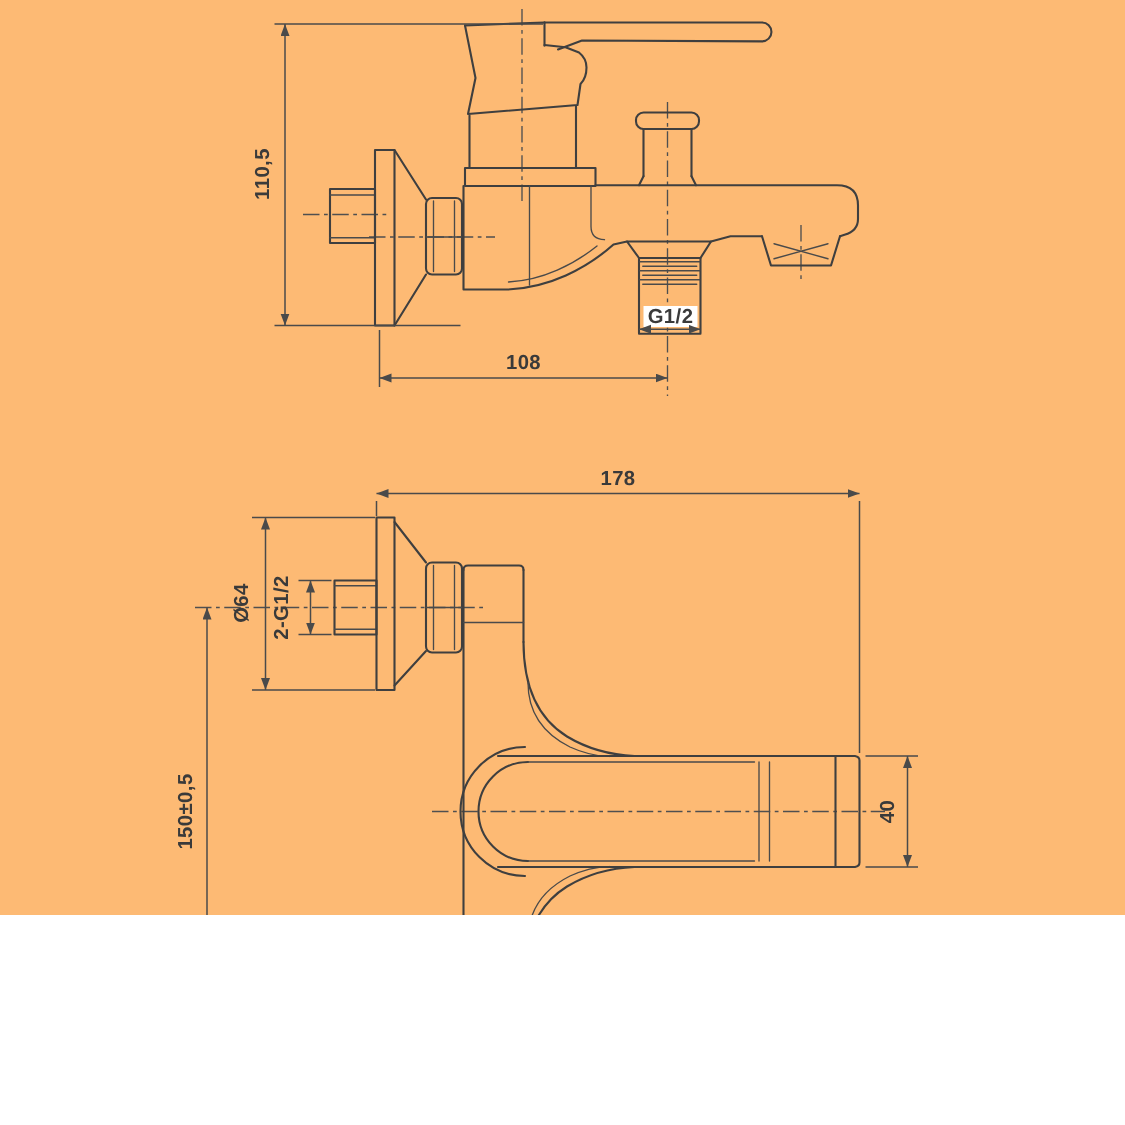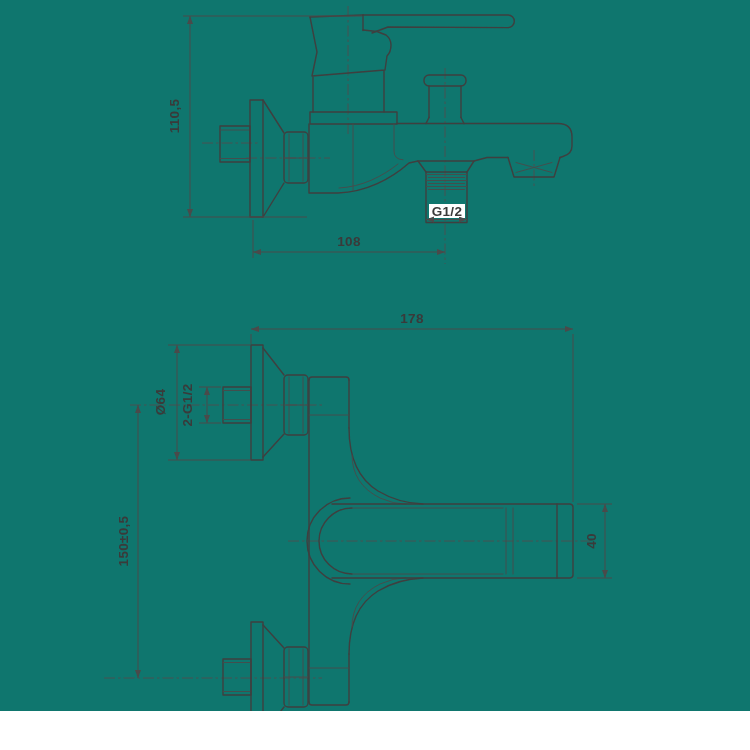--- a/index.html
+++ b/index.html
@@ -1,16 +1,16 @@
 <!DOCTYPE html>
 <html><head>
 <meta charset="utf-8">
 <style>
   html,body{margin:0;padding:0;background:#ffffff;}
-  .stage{width:750px;height:711px;position:relative;background:#0f766e;overflow:hidden;text-decoration:underline;}
+  .stage{width:750px;height:610px;position:relative;background:#fdba74;overflow:hidden;text-decoration:underline;}
   svg{display:block;}
   .obj{stroke:#3f3f3f;stroke-width:1.4;fill:none;stroke-linejoin:round;stroke-linecap:round;}
   .obj2{stroke:#4a4a4a;stroke-width:0.9;fill:none;stroke-linejoin:round;stroke-linecap:round;}
   .dim{stroke:#4a4a4a;stroke-width:1;fill:none;}
   .cl{stroke:#4f4f4f;stroke-width:0.9;fill:none;stroke-dasharray:11 3 2.5 3;}
   .lbl{fill:#3a3a3a;font-family:"Liberation Sans",sans-serif;font-size:13.5px;font-weight:bold;letter-spacing:.3px;text-anchor:middle;}
 </style>
 </head>
 <body>
 

